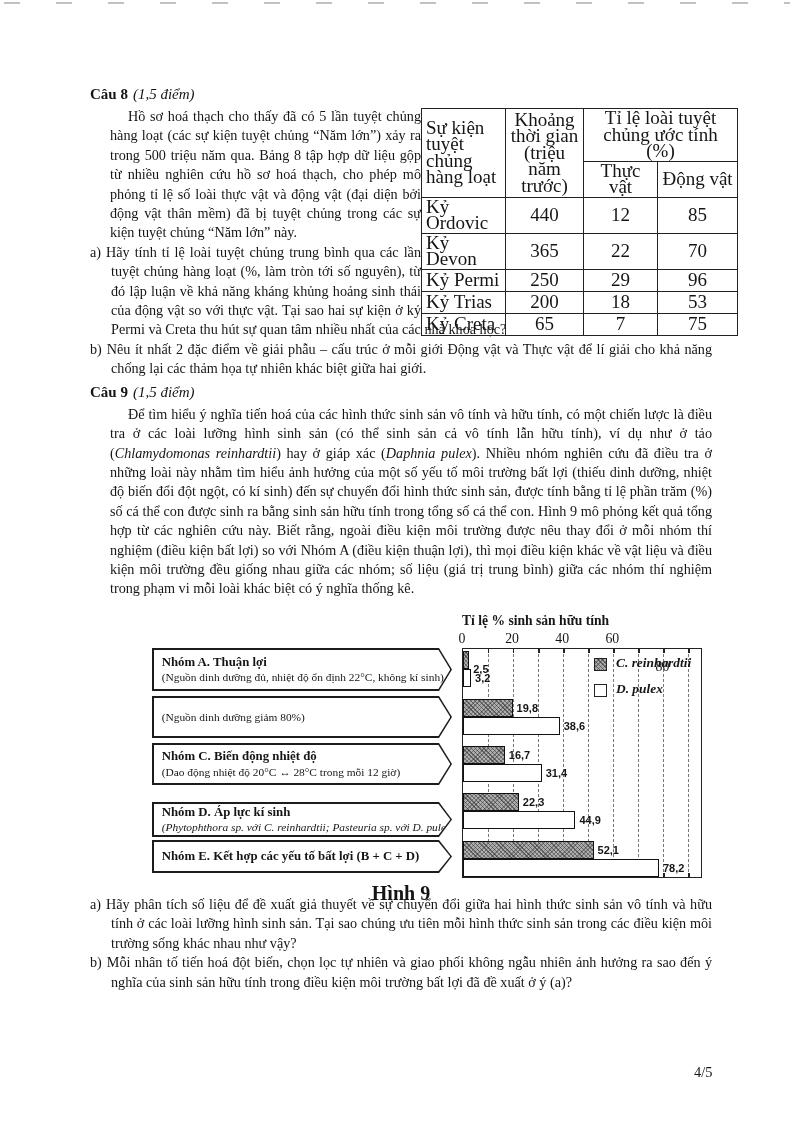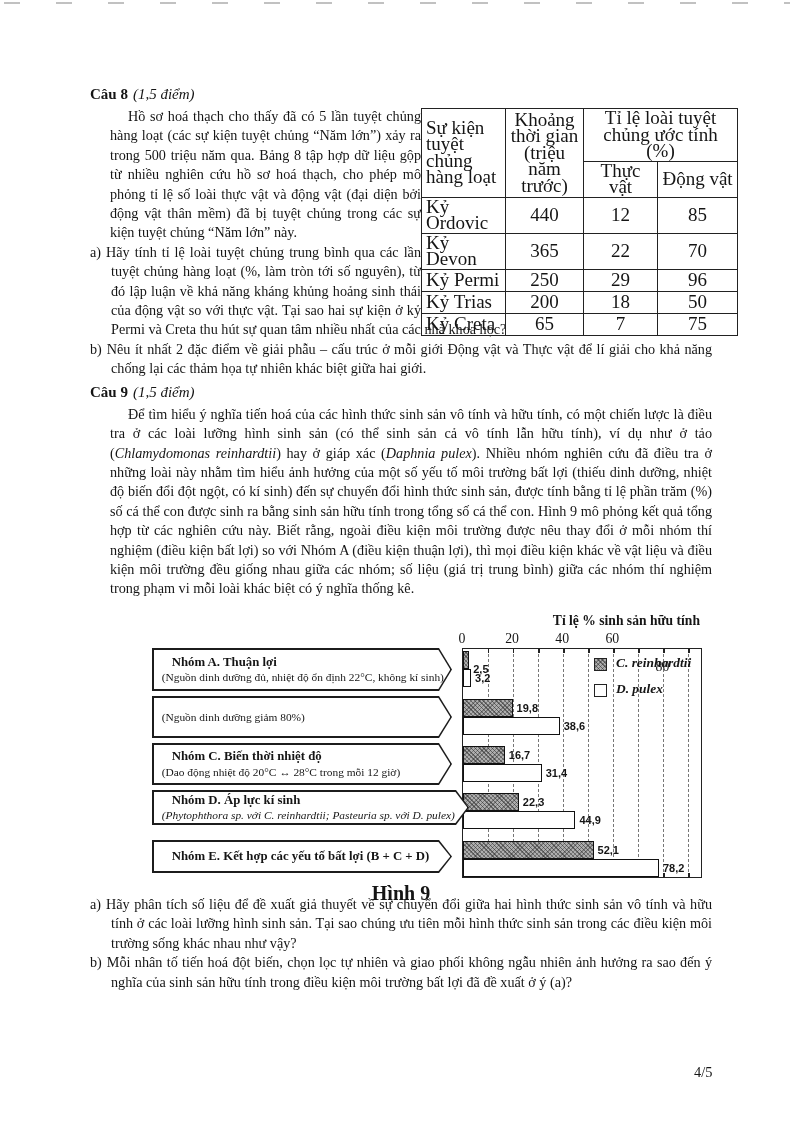--- a/index.html
+++ b/index.html
@@ -24,21 +24,21 @@
   table.b8{border-collapse:collapse;width:316px;table-layout:fixed;}
   table.b8 th,table.b8 td{border:1.4px solid #222;font-weight:normal;font-size:19px;
         line-height:16.5px;padding:1px 4px;vertical-align:middle;}
   table.b8 th{text-align:center;}
   table.b8 th.c1{text-align:left;}
   table.b8 td{height:19px;text-align:center;margin-left:40px;}
   table.b8 td.t{text-align:left;}
   col.c1{width:84px}col.c2{width:78px}col.c3{width:74px}col.c4{width:80px}
   
   .figure{position:absolute;left:90px;top:612px;width:622px;height:302px;}
-  .fig-title{position:absolute;top:1px;left:372px;width:238px;text-align:right;
+  .fig-title{position:absolute;top:1px;left:372px;width:238px;text-align:left;
         font-weight:bold;font-size:13.6px;}
   .axis-num{position:absolute;top:19px;transform:translateX(-50%);font-size:13.8px;}
   .plot{position:absolute;left:372px;top:36px;width:238px;height:228px;border:1.6px solid #222;background:#fff;}
   .grid{position:absolute;top:0;bottom:0;width:0;border-left:1px dashed #777;}
   .tick-t{position:absolute;top:0;width:1.4px;height:4px;background:#222;}
   .tick-b{position:absolute;bottom:0;width:1.4px;height:4px;background:#222;}
   .bar{position:absolute;left:0;height:18px;border:1.3px solid #111;box-sizing:border-box;}
   .hatch{background-color:#adadad;
      background-image:repeating-linear-gradient(45deg,rgba(30,30,30,.5) 0 1px,transparent 1px 3px),
                       repeating-linear-gradient(-45deg,rgba(30,30,30,.35) 0 1px,transparent 1px 3px);}
@@ -46,21 +46,21 @@
   .bar-val{position:absolute;font-family:"Liberation Sans",sans-serif;font-weight:bold;
         font-size:11px;line-height:13px;white-space:nowrap;}
   .legend-row{position:absolute;display:flex;align-items:flex-end;}
   .legend-sw{width:13px;height:13px;border:1.3px solid #222;box-sizing:border-box;flex:0 0 auto;}
   .legend-lb{margin-left:9px;font-weight:bold;font-style:italic;font-size:13.4px;white-space:nowrap;}
   .abox{position:absolute;background:#1c1c1c;
         clip-path:polygon(0 0,calc(100% - 13px) 0,100% 50%,calc(100% - 13px) 100%,0 100%);}
   .abox-in{position:absolute;top:1.7px;left:1.7px;right:1.7px;bottom:1.7px;background:#fff;
         clip-path:polygon(0 0,calc(100% - 12px) 0,100% 50%,calc(100% - 12px) 100%,0 100%);
         display:flex;flex-direction:column;justify-content:center;padding:1px 16px 1px 8px;box-sizing:border-box;}
-  .abox-title{font-weight:bold;font-size:12.8px;line-height:15.5px;white-space:nowrap;margin-left:10px;}
+  .abox-title{font-weight:bold;font-size:12.8px;line-height:15.5px;white-space:nowrap;}
   .abox-sub{font-size:11.4px;line-height:14px;white-space:nowrap;}
   .abox-sub.it{font-style:italic;}
   .fig-caption{position:absolute;top:270px;left:0;width:622px;text-align:center;
         font-weight:bold;font-size:20px;}
   .pagenum{position:absolute;left:694px;top:1064px;font-size:14.4px;}
 </style>
 </head>
 <body>
 
 <div class="page">
@@ -107,21 +107,21 @@
             <tr>
               <td class="t">Kỷ Permi</td>
               <td>250</td>
               <td>29</td>
               <td>96</td>
             </tr>
             <tr>
               <td class="t">Kỷ Trias</td>
               <td>200</td>
               <td>18</td>
-              <td>50</td>
+              <td>53</td>
             </tr>
             <tr>
               <td class="t">Kỷ Creta</td>
               <td>65</td>
               <td>7</td>
               <td>75</td>
             </tr>
           </tbody>
       </table>
     </div>
@@ -207,25 +207,25 @@
           <div class="abox-sub">(Nguồn dinh dưỡng đủ, nhiệt độ ổn định 22°C, không kí sinh)</div>
         </div>
       </div>
       <div class="abox" style="left: 62px; width: 300px; top: 84px; height: 42px;">
         <div class="abox-in">
           <div class="abox-sub">(Nguồn dinh dưỡng giảm 80%)</div>
         </div>
       </div>
       <div class="abox" style="left: 62px; width: 300px; top: 131px; height: 42px;">
         <div class="abox-in">
-          <div class="abox-title">Nhóm C. Biến thời nhiệt độ</div>
+          <div class="abox-title">Nhóm C. Biến động nhiệt độ</div>
           <div class="abox-sub">(Dao động nhiệt độ 20°C ↔ 28°C trong mỗi 12 giờ)</div>
         </div>
       </div>
-      <div class="abox" style="left: 62px; width: 300px; top: 178px; height: 35px; padding-left: 17px;">
+      <div class="abox" style="left: 62px; width: 300px; top: 190px; height: 35px;">
         <div class="abox-in">
           <div class="abox-title">Nhóm D. Áp lực kí sinh</div>
           <div class="abox-sub it">(Phytophthora sp. với C. reinhardtii; Pasteuria sp. với D. pulex)</div>
         </div>
       </div>
       <div class="abox" style="left: 62px; width: 300px; top: 228px; height: 33px;">
         <div class="abox-in">
           <div class="abox-title">Nhóm E. Kết hợp các yếu tố bất lợi (B + C + D)</div>
         </div>
       </div>

